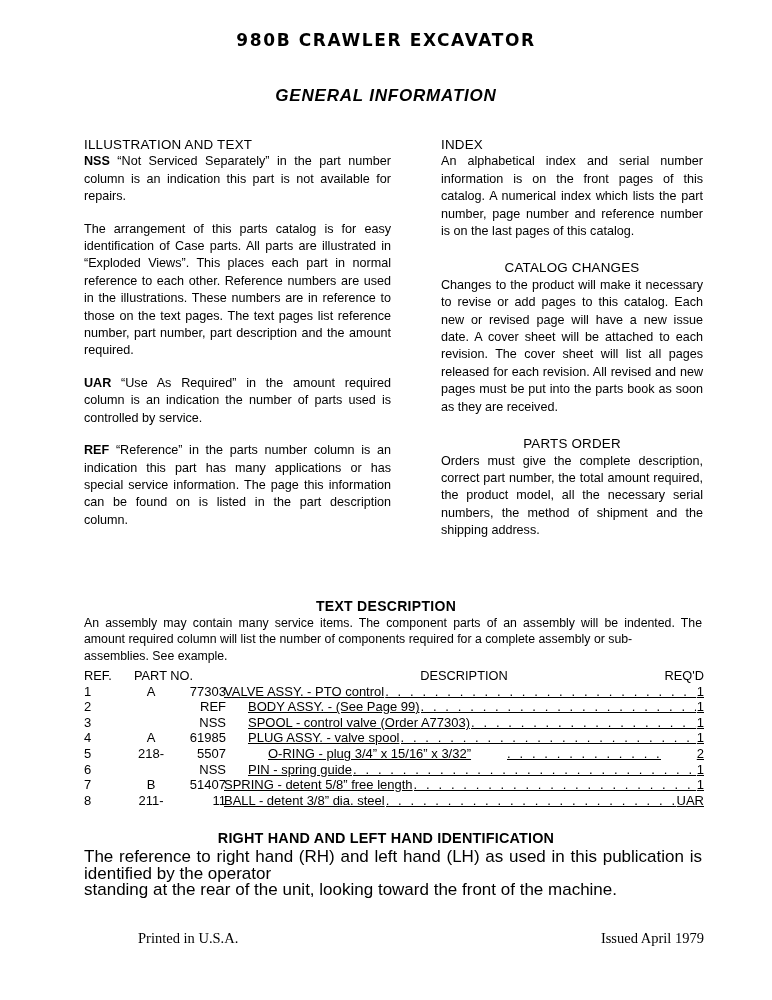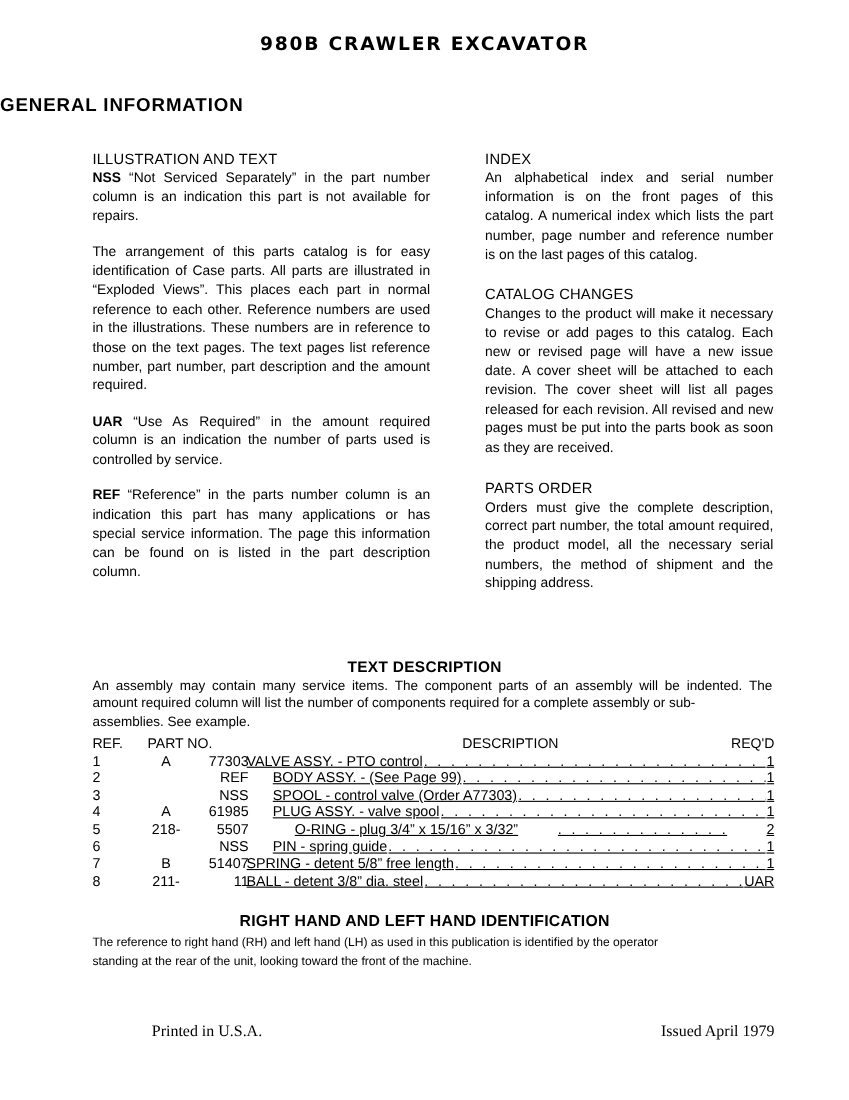--- a/index.html
+++ b/index.html
@@ -32,44 +32,45 @@
     text-align: center;
     font-weight: bold;
     font-size: 17px;
     letter-spacing: 1.6px;
     font-family: "DejaVu Sans", sans-serif;
   }
   .section-title {
     position: absolute;
     left: 0; top: 86px;
     width: 772px;
-    text-align: left;
+    text-align: center;
     font-weight: bold;
     font-size: 17px;
     letter-spacing: 0.8px;
+    font-style: italic;
   }
 
   
   .col {
     position: absolute;
     top: 136px;
     width: 307px;
     font-size: 12.6px;
     line-height: 17.4px;
   }
   .col-left  { left: 84px; }
   .col-right { left: 441px; width: 262px; }
 
   .col h3 {
     margin: 0 0 0px 0;
     font-size: 13.4px;
     font-weight: normal;
     letter-spacing: 0.2px;
   }
-  .col h3.spaced { margin-top: 19px; }
+  .col h3.spaced { margin-top: 19px; text-align: center; }
   .col p {
     margin: 0 0 15px 0;
     text-align: justify;
     text-justify: inter-word;
   }
   .col p:last-child { margin-bottom: 0; }
   .col p.tight { margin-bottom: 0; }
   .lead { font-weight: bold; }
 
   
@@ -147,21 +148,21 @@
     width: 772px;
     text-align: center;
     font-weight: bold;
     font-size: 14.4px;
     letter-spacing: 0.2px;
   }
   .rh-body {
     position: absolute;
     left: 84px; top: 849px;
     width: 618px;
-    font-size: 11px;
+    font-size: 17px;
     line-height: 16.6px;
     text-align: justify;
   }
   .rh-body .last { display: block; }
 
   
   .footer {
     position: absolute;
     left: 84px; top: 930px;
     width: 620px;

